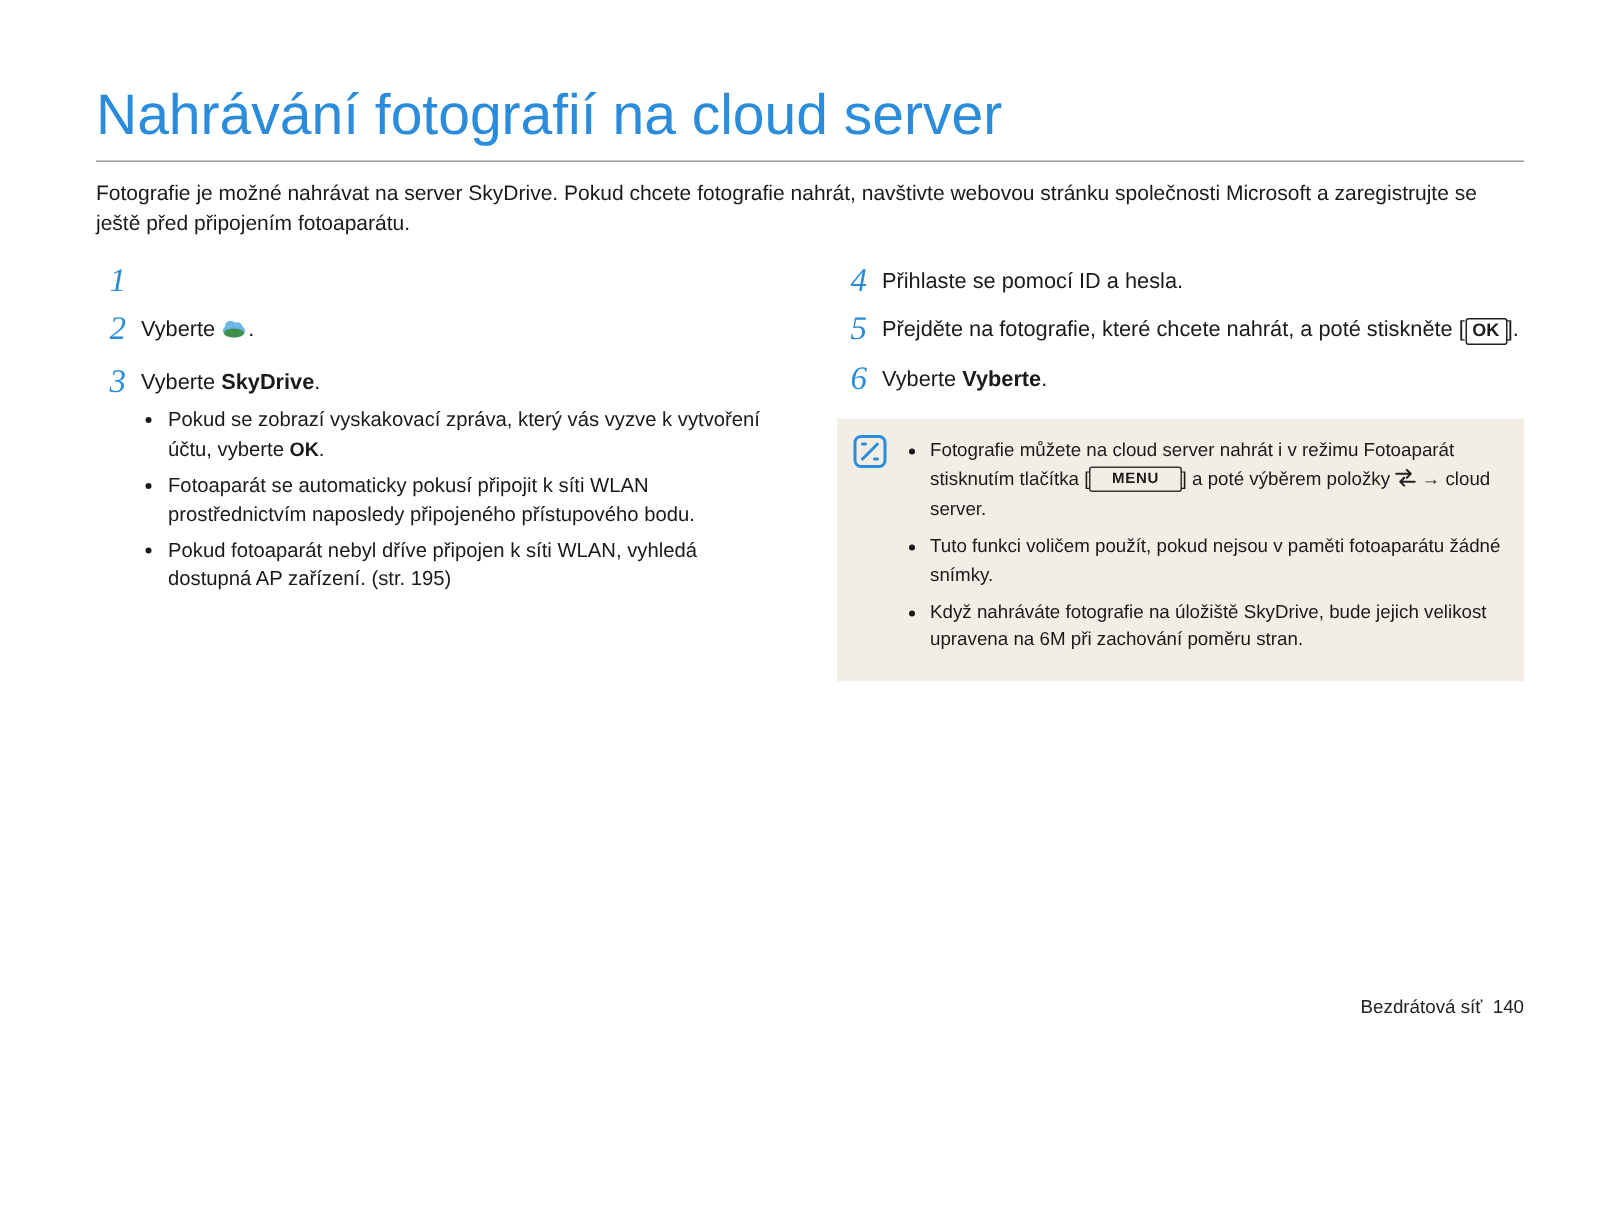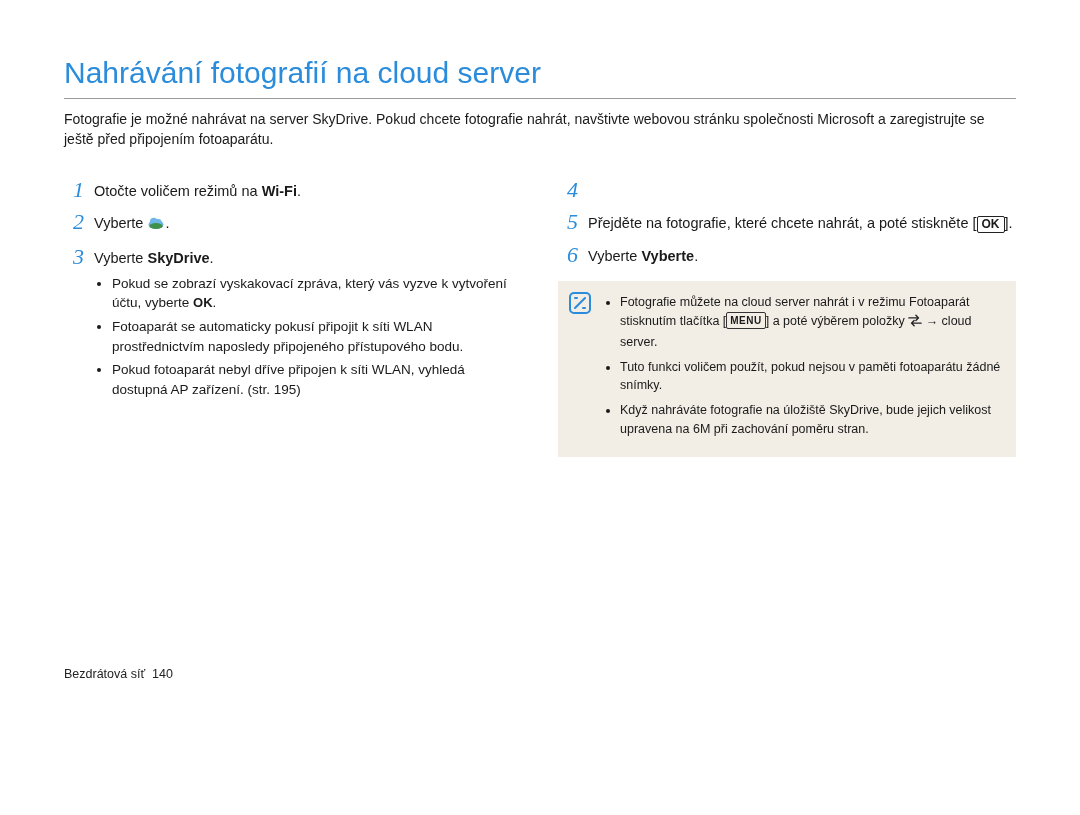--- a/index.html
+++ b/index.html
@@ -1,59 +1,56 @@
 <!DOCTYPE html>
 <html><head>
 <meta charset="utf-8">
 <style>
   * { box-sizing: border-box; margin: 0; padding: 0; }
   html, body { width: 1080px; height: 815px; font-family: Arial, Helvetica, sans-serif; color: #1a1a1a; background: #fff; }
   .page { padding: 56px 64px 24px 64px; }
-  .title { color: #2a8cda; font-size: 30px; font-weight: 500; margin-bottom: 8px; }
+  .title { color: #2a8cda; font-size: 38px; font-weight: 500; margin-bottom: 8px; }
   .rule { border: none; border-top: 1px solid #999; margin-bottom: 10px; }
-  .intro { font-size: 14px; line-height: 1.45; margin-bottom: 28px; }
+  .intro { font-size: 14px; line-height: 1.45; margin-bottom: 16px; }
   .cols { display: flex; gap: 36px; }
   .col { flex: 1; min-width: 0; }
   .step { display: flex; gap: 10px; margin-bottom: 8px; }
   .num { color: #2a8cda; font-size: 22px; font-style: italic; font-family: Georgia, serif; width: 20px; flex: none; text-align: right; line-height: 1.1; }
   .step-body { font-size: 14.5px; line-height: 1.5; padding-top: 3px; }
   .step-body b { font-weight: 700; }
   ul.bullets { list-style: disc; padding-left: 18px; margin-top: 4px; }
   ul.bullets li { font-size: 13.5px; line-height: 1.45; margin-bottom: 4px; }
   .wifi { font-family: Arial; font-weight: 600; }
   .ok-label { font-family: Arial; font-weight: 700; font-size: 13px; display: inline; }
   .ok-box { display: inline-block; border: 1px solid #222; border-radius: 2px; padding: 0 4px; font-size: 12px; font-weight: 700; line-height: 1.3; }
   .cloud-icon { display: inline-block; vertical-align: -2px; }
   .cloud-icon svg { width: 18px; height: 14px; }
   .note-box { background: #f2eee6; padding: 12px 14px 12px 46px; position: relative; font-size: 12.5px; line-height: 1.5; margin-top: 14px; }
   .note-icon { position: absolute; left: 10px; top: 10px; width: 24px; height: 24px; }
   .note-box ul { list-style: disc; padding-left: 16px; }
   .note-box li { margin-bottom: 6px; }
-  .menu-box { display: inline-block; border: 1px solid #333; border-radius: 2px; padding: 0 3px; font-size: 10px; font-weight: 700; letter-spacing: 0.5px; vertical-align: 1px; }
+  .menu-box { display: inline-block; border: 1px solid #333; border-radius: 2px; padding: 0 14px; font-size: 10px; font-weight: 700; letter-spacing: 0.5px; vertical-align: 1px; }
   .swap-icon { display: inline-block; vertical-align: -2px; }
   .swap-icon svg { width: 14px; height: 13px; }
-  .footer { text-align: left; font-size: 12.5px; margin-top: 210px; color: #222; }
+  .footer { text-align: right; font-size: 12.5px; margin-top: 210px; color: #222; }
 </style>
 </head>
 <body>
 
 <div class="page">
   <h1 class="title">Nahrávání fotografií na cloud server</h1>
   <hr class="rule">
   <p class="intro">Fotografie je možné nahrávat na server SkyDrive. Pokud chcete fotografie nahrát, navštivte webovou stránku společnosti Microsoft a zaregistrujte se ještě před připojením fotoaparátu.</p>
 
   <div class="cols">
 
     <div class="col">
 
       <div class="step">
         <div class="num">1</div>
-        <div class="step-body">
-          <span>Otočte voličem režimů na </span><span class="wifi">Wi-Fi</span><span>.</span>
-        </div>
       </div>
 
       <div class="step">
         <div class="num">2</div>
         <div class="step-body">
           <span>Vyberte </span><span class="cloud-icon">
             <svg viewBox="0 0 24 18">
               <ellipse cx="12" cy="11" rx="10" ry="6" fill="#6fb6e8"></ellipse>
               <circle cx="9" cy="7" r="5" fill="#6fb6e8"></circle>
               <circle cx="15" cy="8" r="4.5" fill="#6fb6e8"></circle>
@@ -77,20 +74,21 @@
         </div>
       </div>
 
     </div>
 
     <div class="col">
 
       <div class="step">
         <div class="num">4</div>
         <div class="step-body">
+          <div>Přihlaste se pomocí ID a hesla.</div>
         </div>
       </div>
 
       <div class="step">
         <div class="num">5</div>
         <div class="step-body">
           <span>Přejděte na fotografie, které chcete nahrát, a poté stiskněte [</span><span class="ok-box">OK</span><span>].</span>
         </div>
       </div>
 

